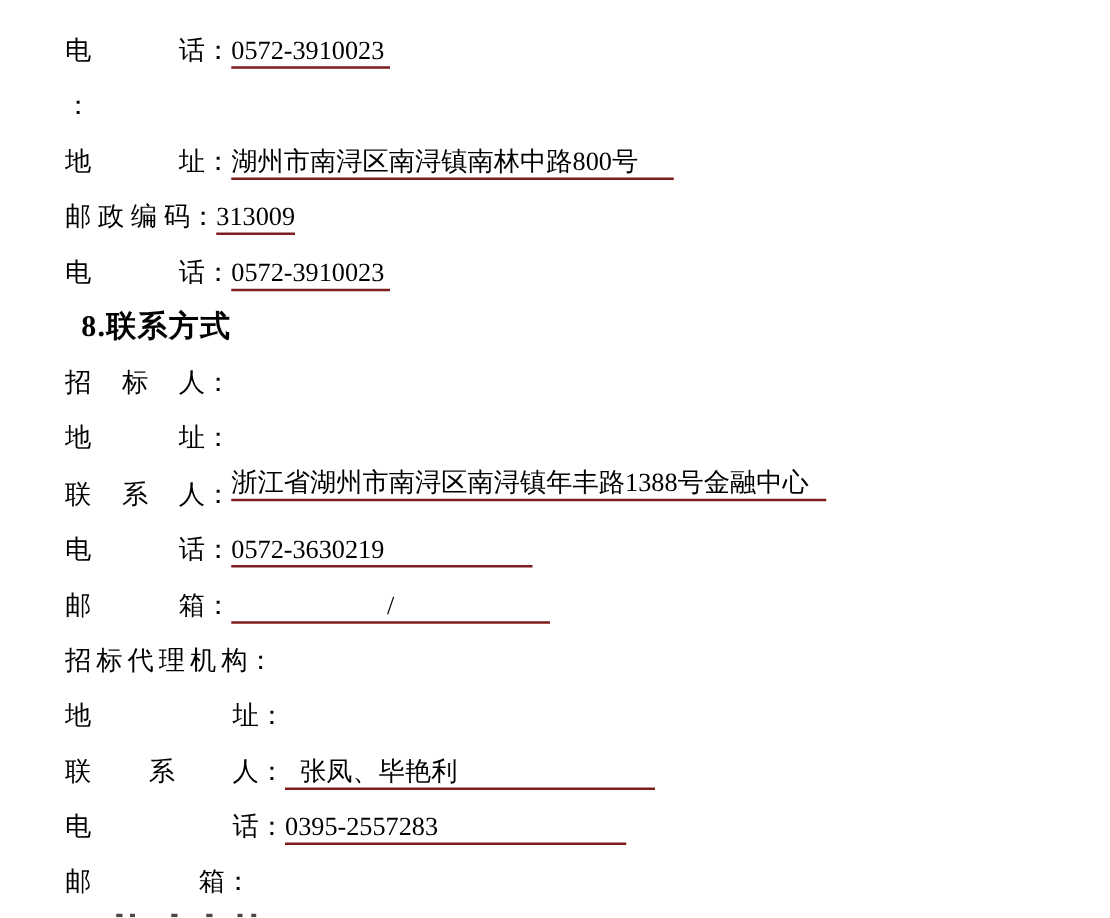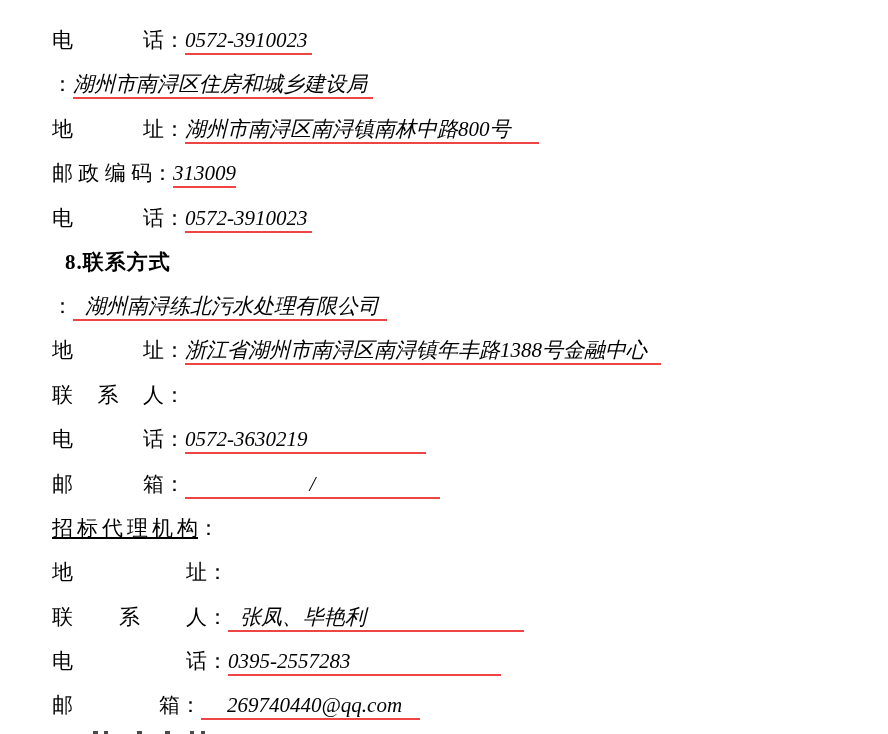--- a/index.html
+++ b/index.html
@@ -10,44 +10,44 @@
     box-sizing:border-box;
     padding:27px 0 0 52px;
     overflow:hidden;
     font-family:"Liberation Serif","DejaVu Serif",serif;
     font-size:21px;
     color:#000;
   }
   .row{height:44.4px;display:flex;align-items:flex-start;line-height:27px;}
   .lbl{display:inline-block;text-align:justify;text-align-last:justify;white-space:nowrap;overflow:hidden;}
   .cln{display:inline-block;width:21px;flex:0 0 21px;}
-  .val{display:inline-block;border-bottom:2px solid #ef4444;white-space:pre;line-height:26px;font-style:italic;}
+  .val{display:inline-block;border-bottom:2px solid #7f1d1d;white-space:pre;line-height:26px;}
   
   .lw112{width:112px;flex:0 0 112px;}
   .lw128{width:128px;flex:0 0 128px;}
   .lw100{width:100px;flex:0 0 100px;}
-  .lw146{width:146px;flex:0 0 146px;text-decoration:underline;}
+  .lw146{width:146px;flex:0 0 146px;}
   .lw155{width:155px;flex:0 0 155px;}
   
   .v1{padding-right:4px;}
   .v2{padding-right:6px;}
   .v3{padding-right:28px;}
   .v6{padding-left:12px;padding-right:8px;}
-  .v7{padding-right:14px;}
+  .v7{padding-right:14px;margin-top:36px;}
   .v8{padding-left:12px;padding-right:158px;}
   .v9{padding-right:118px;}
   .v10{width:255px;text-align:center;padding:0;}
   .v11{padding-left:6px;padding-right:66px;}
   .v12{padding-right:88px;}
   .v13{padding-left:12px;padding-right:158px;text-align:right;}
   .v14{padding-right:150px;}
   .v15{padding-left:26px;padding-right:18px;}
   .heading{
     font-weight:bold;
-    font-size:21px;
+    font-size:24px;
     line-height:34px;
     margin:-4px 0 14px 13px;
     letter-spacing:1px;
   }
   
   .frag{position:absolute;bottom:0;left:0;height:4px;width:100%;}
   .frag i{position:absolute;bottom:0;height:3px;background:#4a4a4a;}
   .f1{left:93px;width:5px;}
   .f2{left:104px;width:4px;}
   .f3{left:137px;width:5px;}
@@ -61,21 +61,20 @@
 <div class="page">
 
   <div class="row">
     <span class="lbl lw112">电话</span>
     <span class="cln">：</span>
     <span class="val v1">0572-3910023</span>
   </div>
 
   <div class="row">
     <span class="cln">：</span>
-    <span class="val v2">湖州市南浔区住房和城乡建设局</span>
   </div>
 
   <div class="row">
     <span class="lbl lw112">地址</span>
     <span class="cln">：</span>
     <span class="val v3">湖州市南浔区南浔镇南林中路800号</span>
   </div>
 
   <div class="row">
     <span class="lbl lw100">邮政编码</span>
@@ -85,22 +84,22 @@
 
   <div class="row">
     <span class="lbl lw112">电话</span>
     <span class="cln">：</span>
     <span class="val v1">0572-3910023</span>
   </div>
 
   <div class="heading">8.联系方式</div>
 
   <div class="row">
+    <span class="lbl lw112">招标人</span>
     <span class="cln">：</span>
-    <span class="val v6">湖州南浔练北污水处理有限公司</span>
   </div>
 
   <div class="row">
     <span class="lbl lw112">地址</span>
     <span class="cln">：</span>
     <span class="val v7">浙江省湖州市南浔区南浔镇年丰路1388号金融中心</span>
   </div>
 
   <div class="row">
     <span class="lbl lw112">联系人</span>
@@ -137,21 +136,20 @@
 
   <div class="row">
     <span class="lbl lw155">电话</span>
     <span class="cln">：</span>
     <span class="val v14">0395-2557283</span>
   </div>
 
   <div class="row">
     <span class="lbl lw128">邮箱</span>
     <span class="cln">：</span>
-    <span class="val v15">269740440@qq.com</span>
   </div>
 
   <div class="frag">
     <i class="f1"></i>
       <i class="f2"></i>
       <i class="f3"></i>
       <i class="f4"></i>
       <i class="f5"></i>
       <i class="f6"></i>
   </div>

